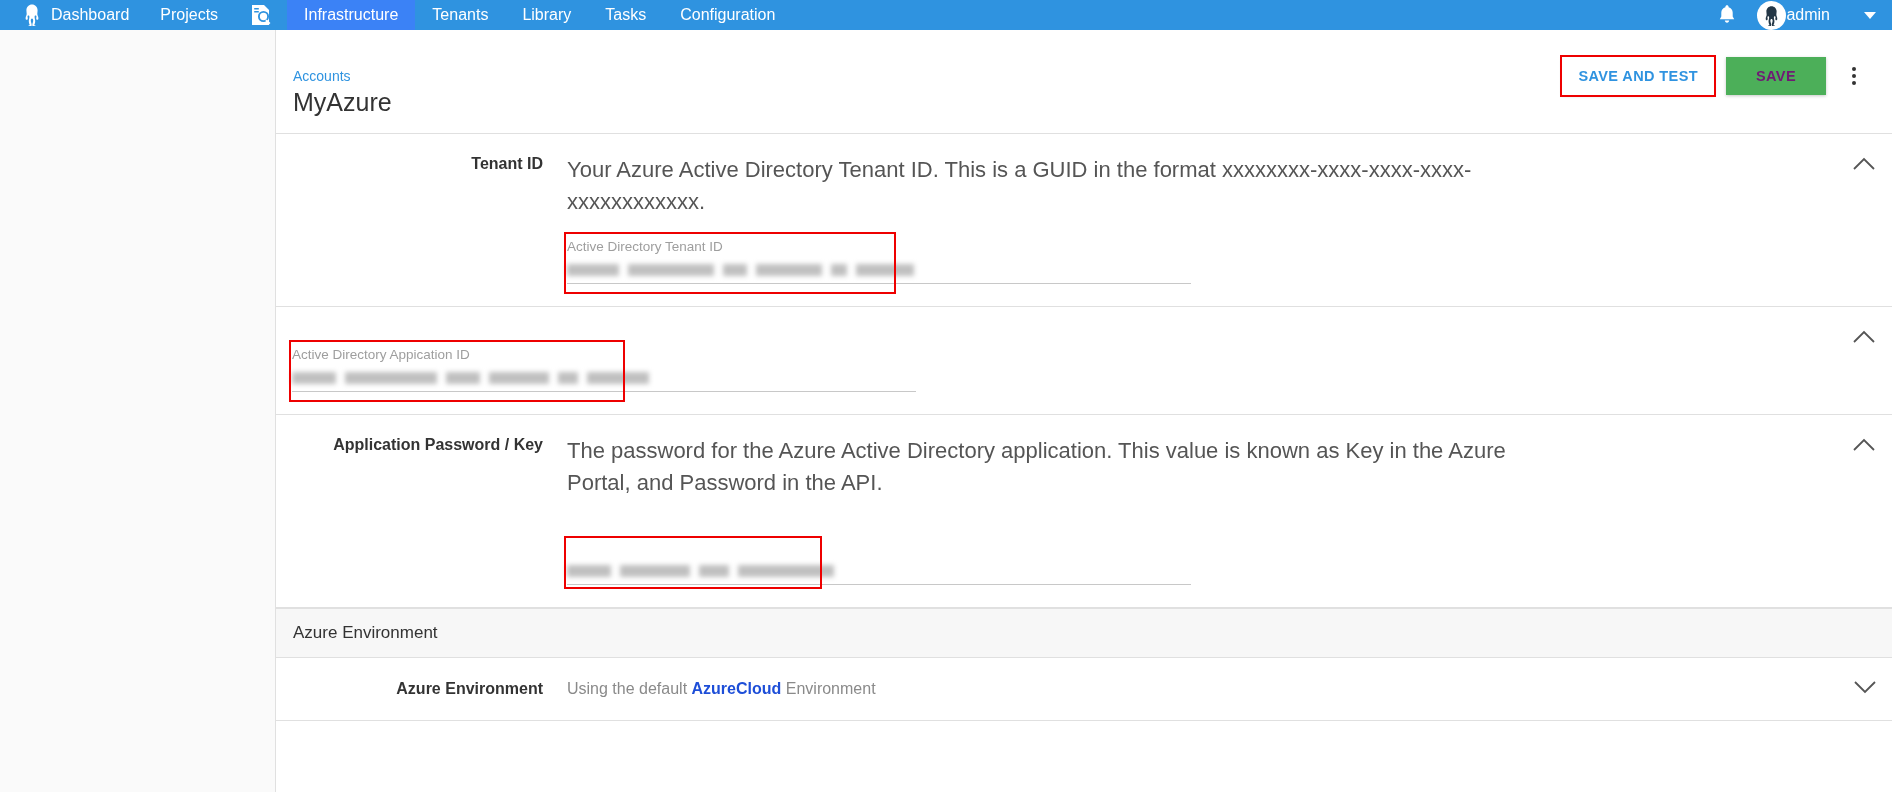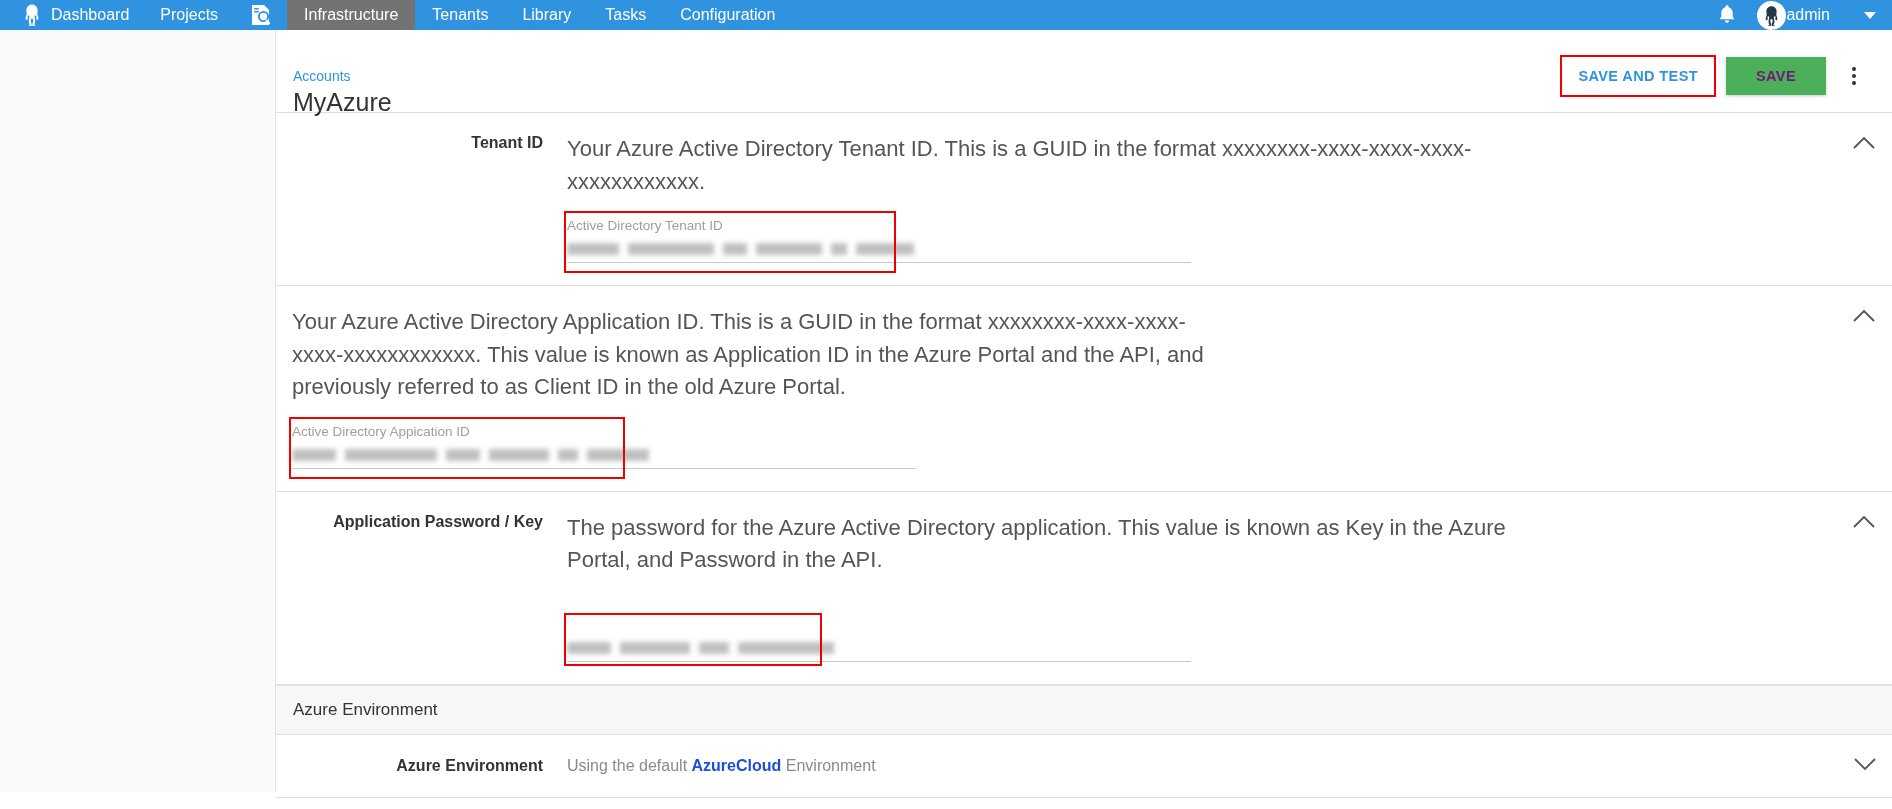--- a/index.html
+++ b/index.html
@@ -22,21 +22,21 @@
   .nav-item {
     display: flex;
     align-items: center;
     padding: 0 17px;
     color: #ffffff;
     font-size: 16px;
     line-height: 1;
     white-space: nowrap;
     cursor: pointer;
   }
-  .nav-item.active { background: #737373; text-align: right; }
+  .nav-item.active { background: #3b82f6; text-align: right; }
   .nav-item.logo-item { padding-left: 22px; padding-right: 14px; gap: 9px; }
   .octo-logo { width: 20px; height: 22px; display: block; }
   .nav-icon-item { padding: 0 14px; display: flex; align-items: center; }
   .search-doc-icon { width: 24px; height: 22px; display: block; }
 
   .nav-right {
     margin-left: auto;
     display: flex;
     align-items: center;
     padding-right: 16px;
@@ -344,21 +344,20 @@
       </div>
       <div class="chevron">
         <svg width="22" height="14" viewBox="0 0 22 14">
             <path d="M1 12 L11 2 L21 12" fill="none" stroke="#555" stroke-width="1.8"></path>
           </svg>
       </div>
     </div>
 
     <div class="section">
       <div class="sec-body">
-        <div class="sec-desc">Your Azure Active Directory Application ID. This is a GUID in the format xxxxxxxx-xxxx-xxxx-xxxx-xxxxxxxxxxxx. This value is known as Application ID in the Azure Portal and the API, and previously referred to as Client ID in the old Azure Portal.</div>
         <div class="field-wrap">
           <div class="field">
             <span class="float-label">Active Directory Appication ID</span>
             <div class="redact">
               <span style="width:44px"></span>
                 <span style="width:92px"></span>
                 <span style="width:34px"></span>
                 <span style="width:60px"></span>
                 <span style="width:20px"></span>
                 <span style="width:62px"></span>

